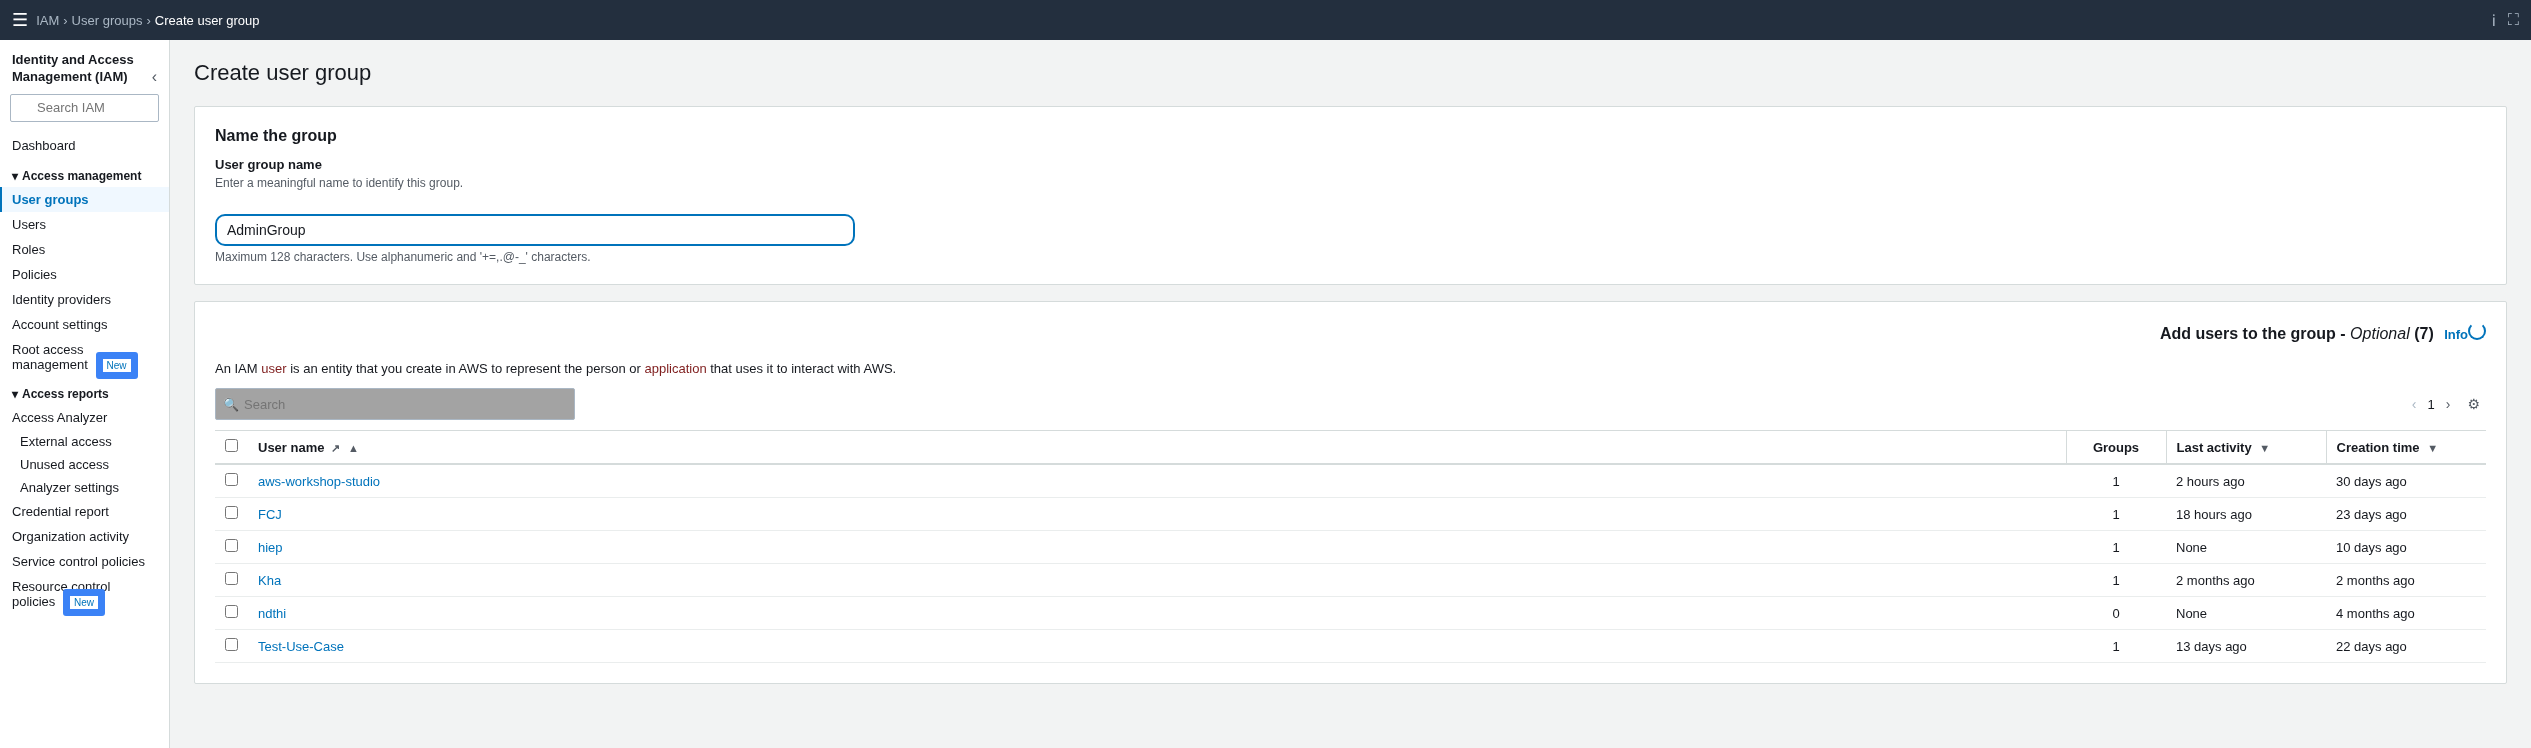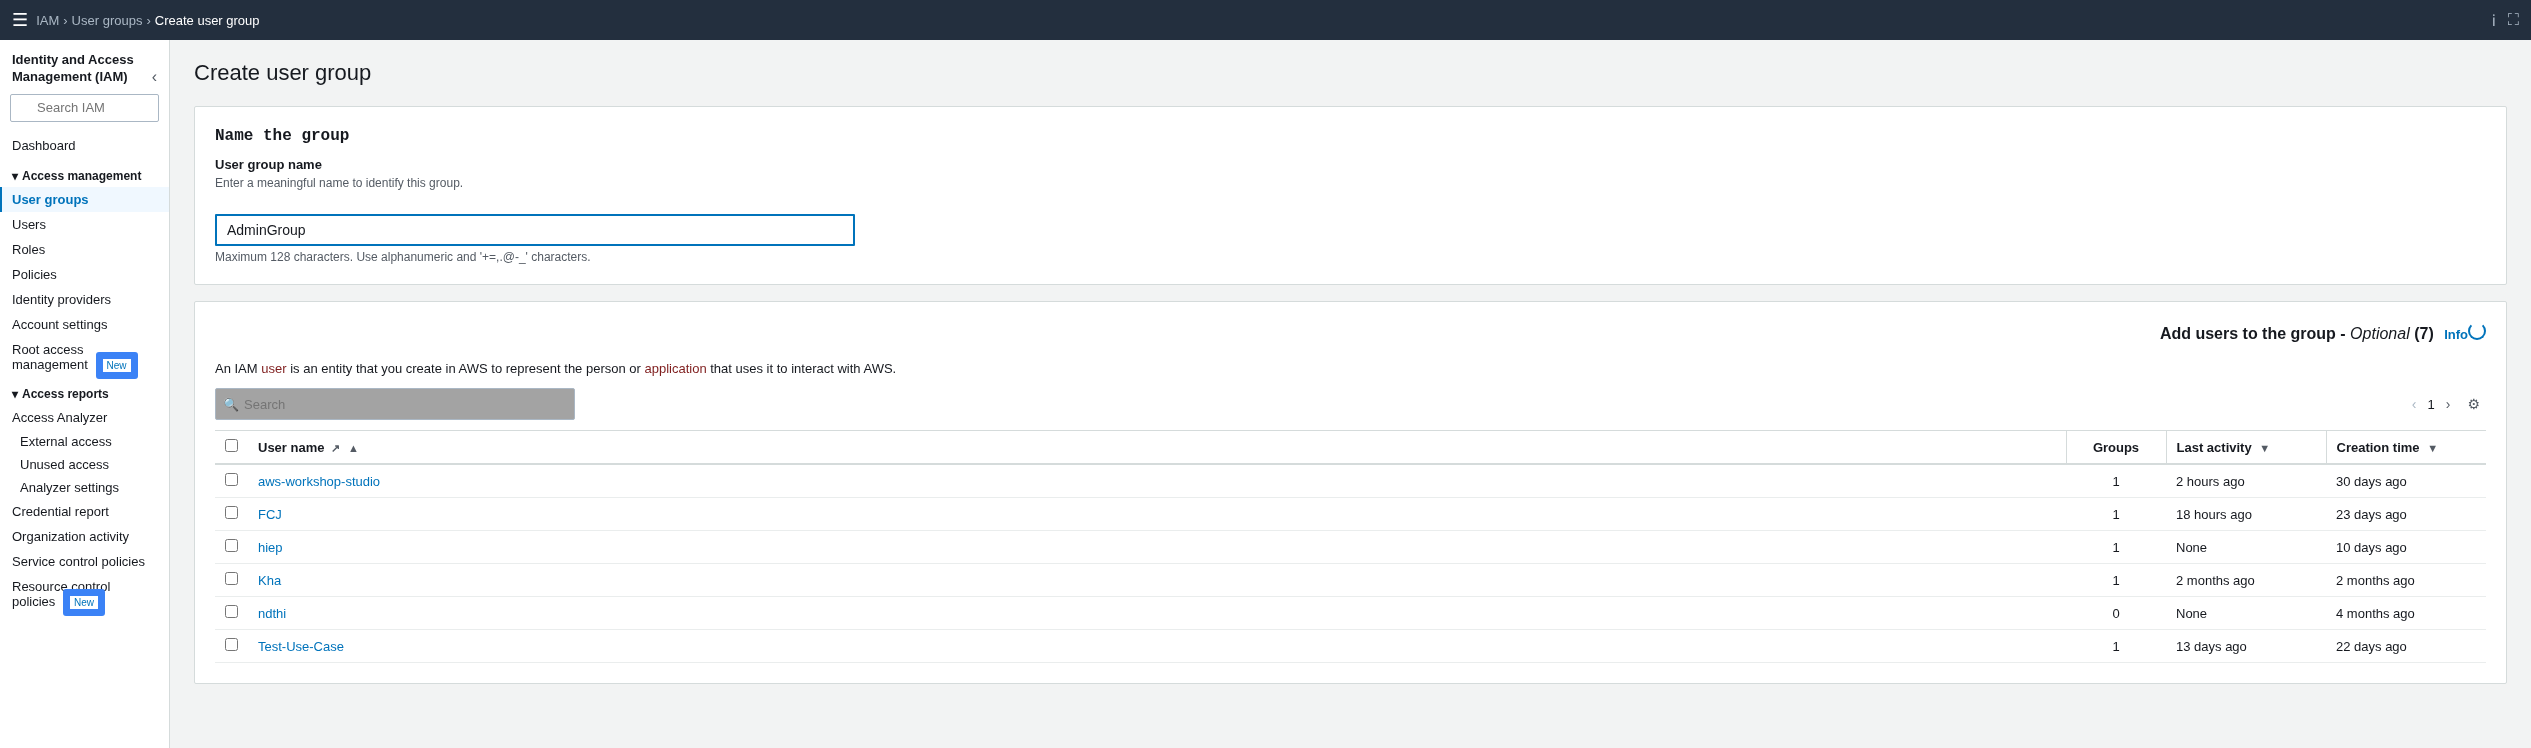--- a/index.html
+++ b/index.html
@@ -151,41 +151,40 @@
       border: 1px solid #d5dbdb;
       border-radius: 2px;
       margin-bottom: 16px;
       padding: 20px;
     }
     .card-title {
       font-size: 16px;
       font-weight: 700;
       margin-bottom: 12px;
       color: #16191f;
-      font-family: Liberation Mono, monospace;
     }
 
     
     .form-label {
       font-size: 13px;
       font-weight: 700;
       display: block;
       margin-bottom: 4px;
       color: #16191f;
     }
     .form-hint {
       font-size: 12px;
       color: #545b64;
       margin-bottom: 24px;
     }
     .form-input {
       width: 640px;
       height: 32px;
       border: 2px solid #0073bb;
-      border-radius: 1px;
+      border-radius: 10px;
       padding: 0 10px;
       font-size: 14px;
       color: #16191f;
       outline: none;
       background: #fff;
     }
     .form-constraint {
       font-size: 12px;
       color: #545b64;
       margin-top: 4px;

